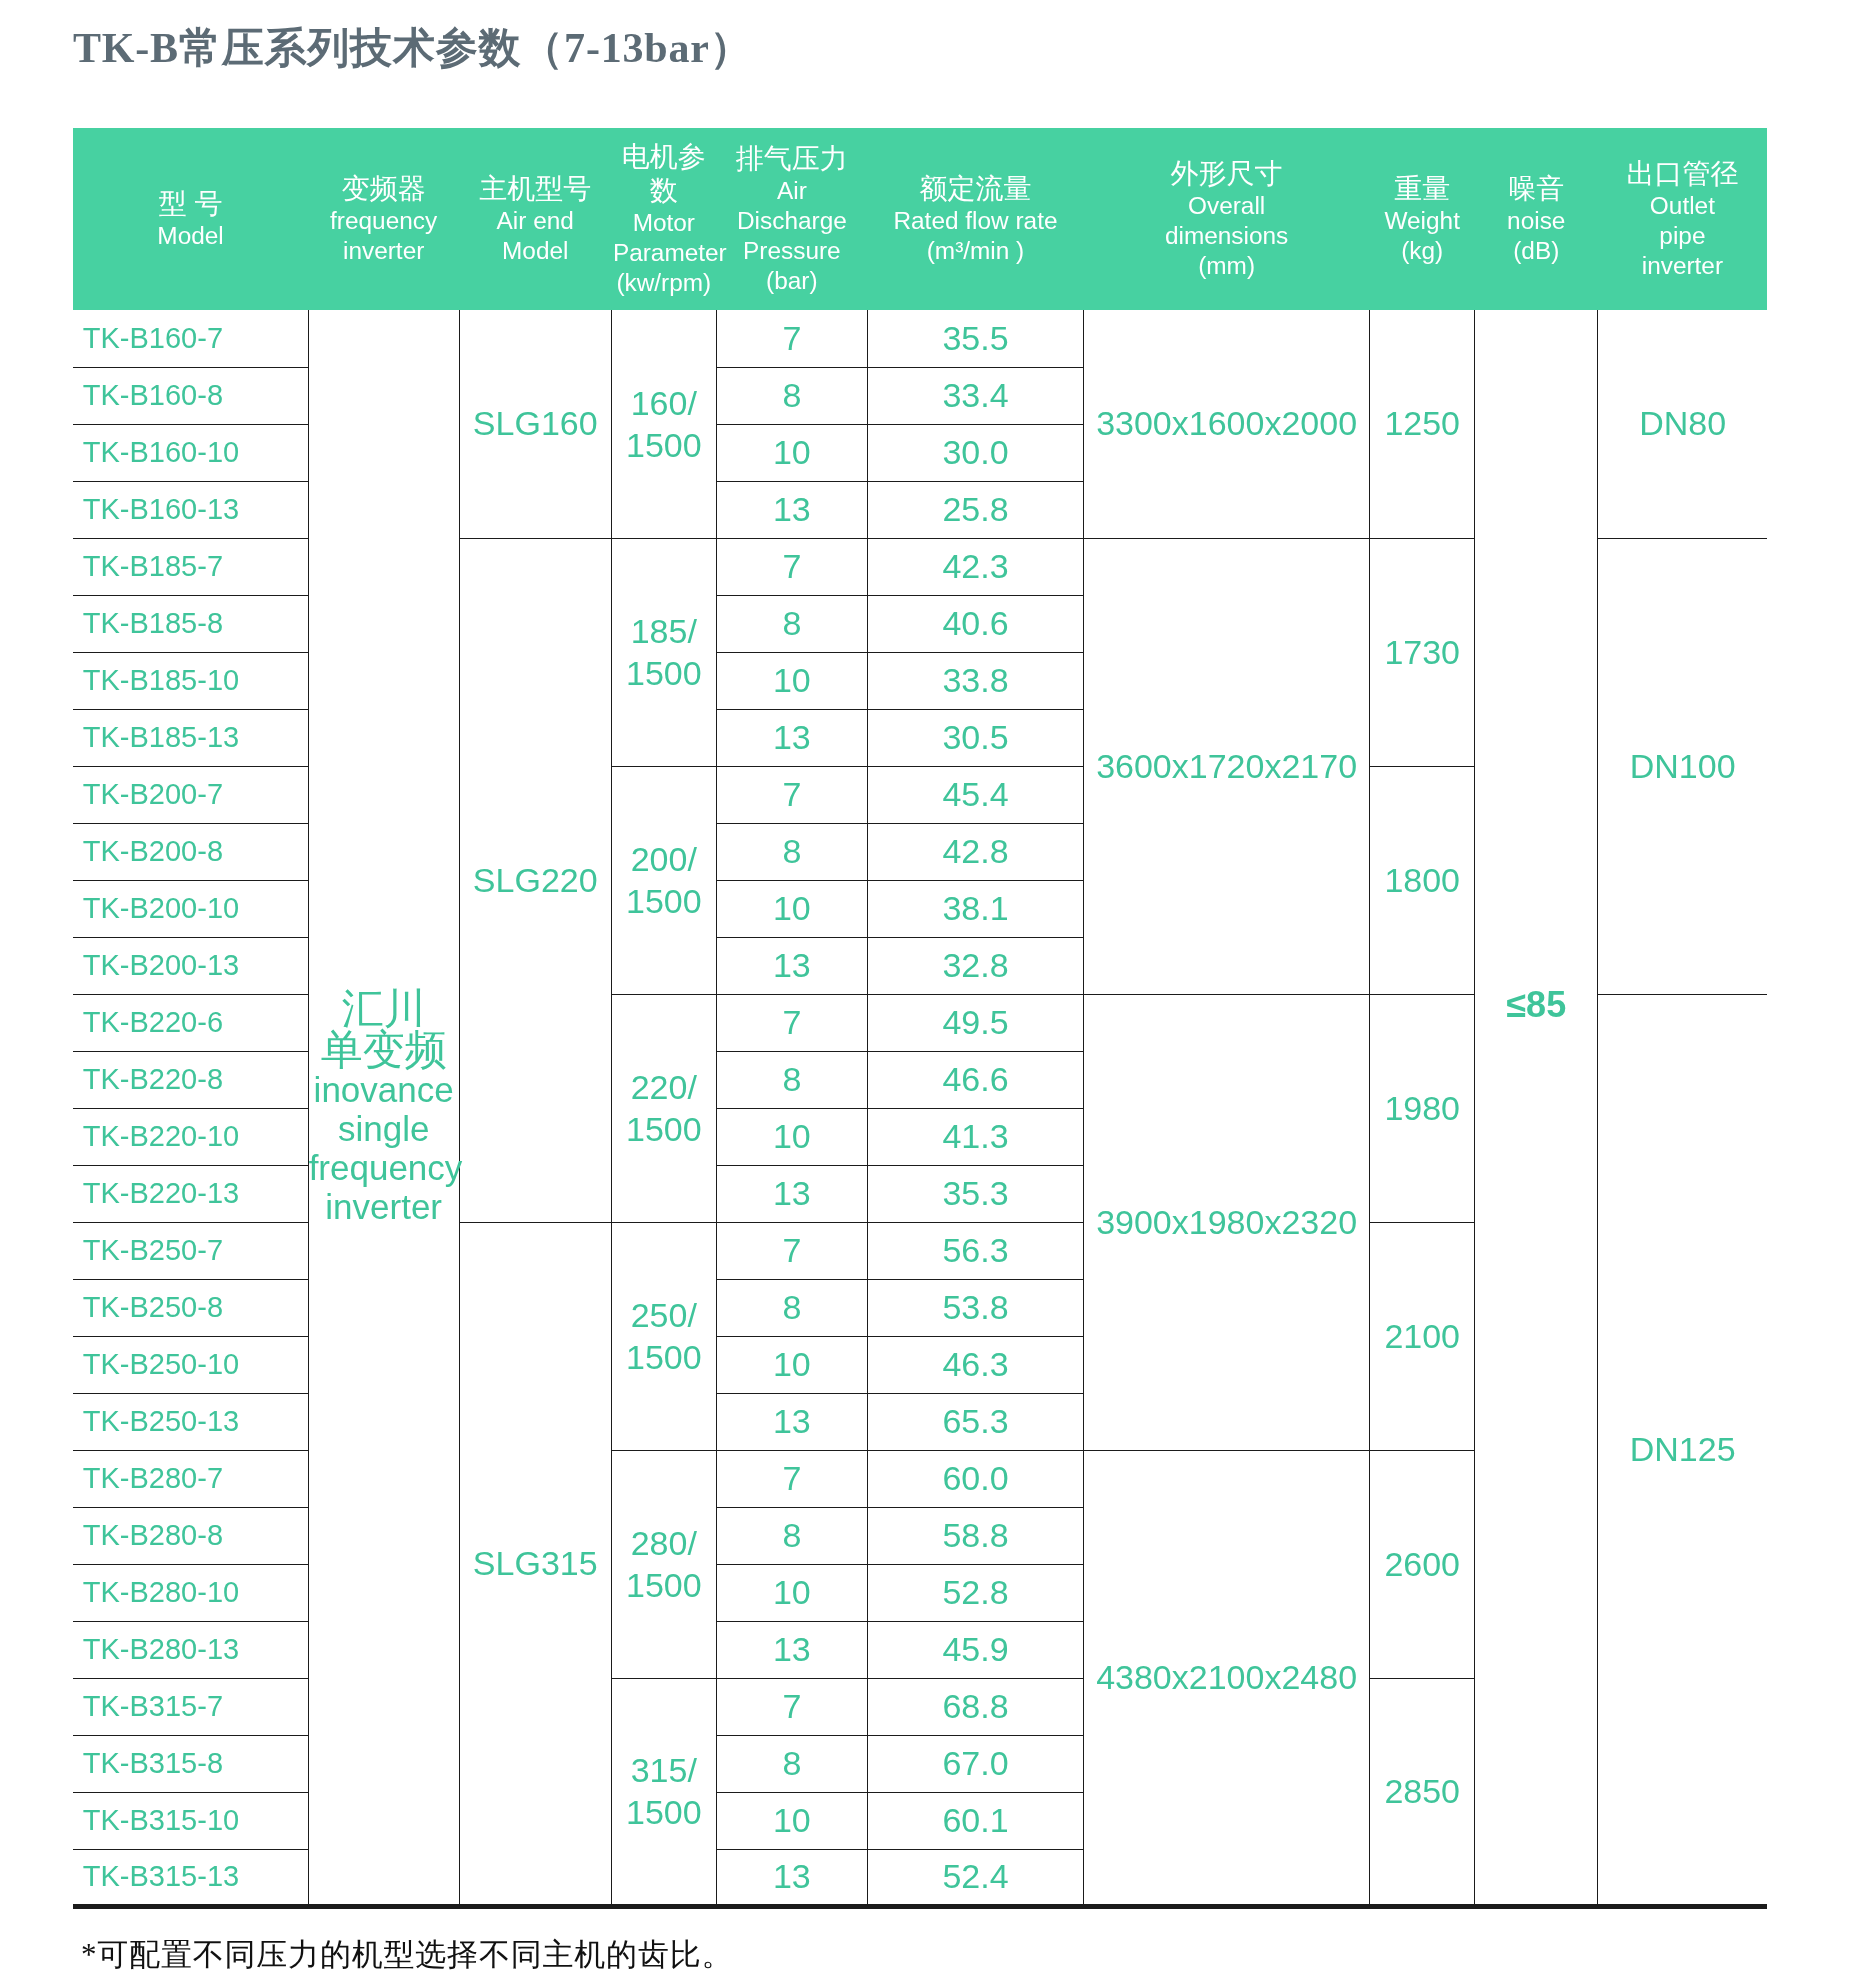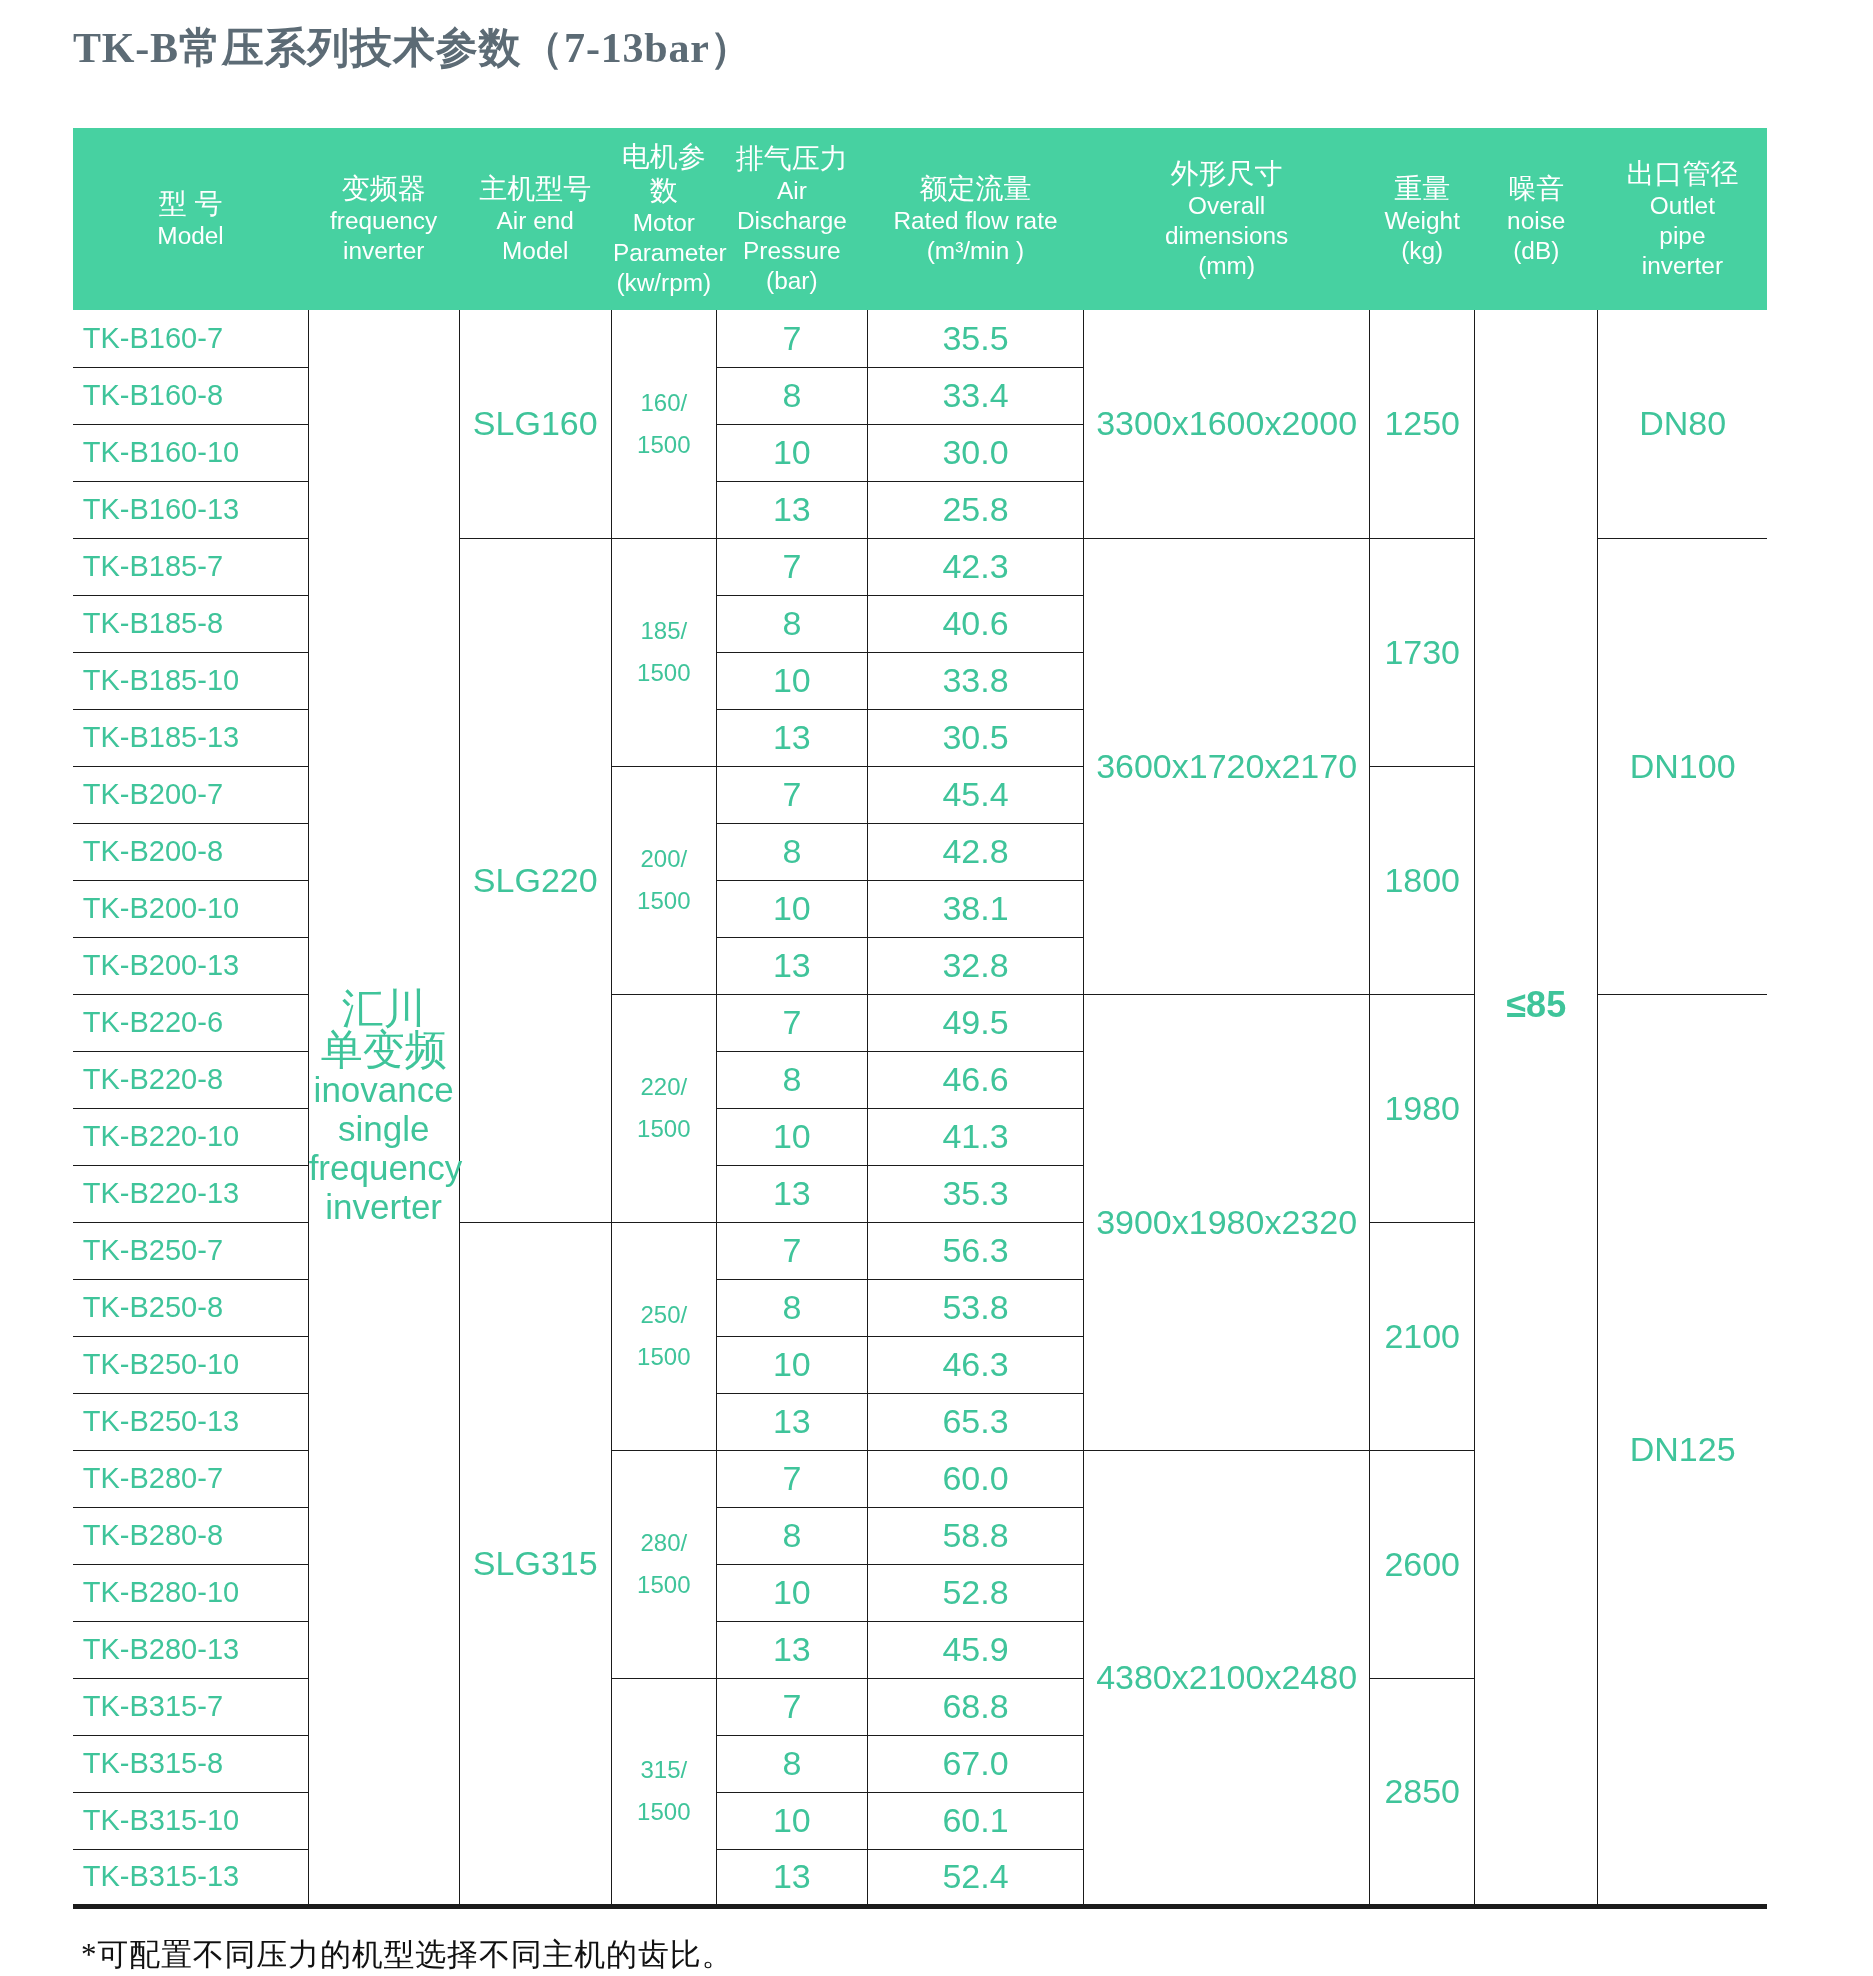--- a/index.html
+++ b/index.html
@@ -40,21 +40,21 @@
     color:var(--data-text);font-size:34px;text-align:center;
     vertical-align:middle;padding:0;white-space:nowrap;
   }
   td.c-model{text-align:left;padding-left:9.8px;font-size:29px;}
   td.c-inverter,td.c-airend,td.c-motor,td.c-pressure,td.c-flow,
   td.c-dims,td.c-weight,td.c-noise,td.c-outlet{border-left:1.6px solid var(--border);}
   td.c-model,td.c-airend,td.c-motor,td.c-pressure,td.c-flow,
   td.c-dims,td.c-weight,td.c-outlet{border-bottom:1.6px solid var(--border);}
   td.c-inverter .cell-line{font-size:42px;line-height:41px;}
   td.c-inverter .cell-line.latin{font-size:35px;line-height:39px;}
-  td.c-motor .cell-line{font-size:24px;line-height:42px;}
+  td.c-motor .cell-line{font-size:34px;line-height:42px;}
   td.c-noise{vertical-align:top;}
   td.c-noise .noise-inner{margin-top:674px;font-size:36px;line-height:41px;font-weight:bold;}
   .footnote{
     position:absolute;left:73px;top:1926px;margin:8px;
     font-family:"Liberation Serif","DejaVu Serif",serif;
     font-size:31px;color:var(--footnote-text);letter-spacing:0.8px;
   }
 </style>
 </head>
 <body>

